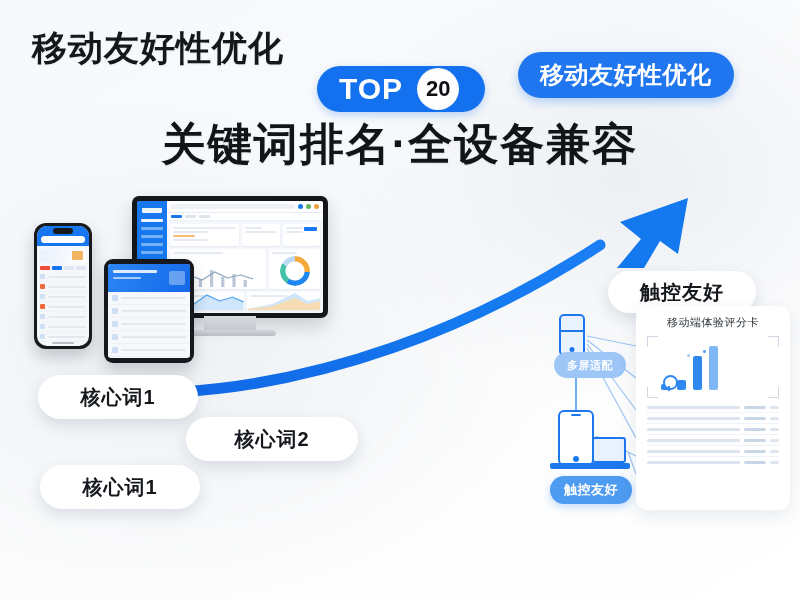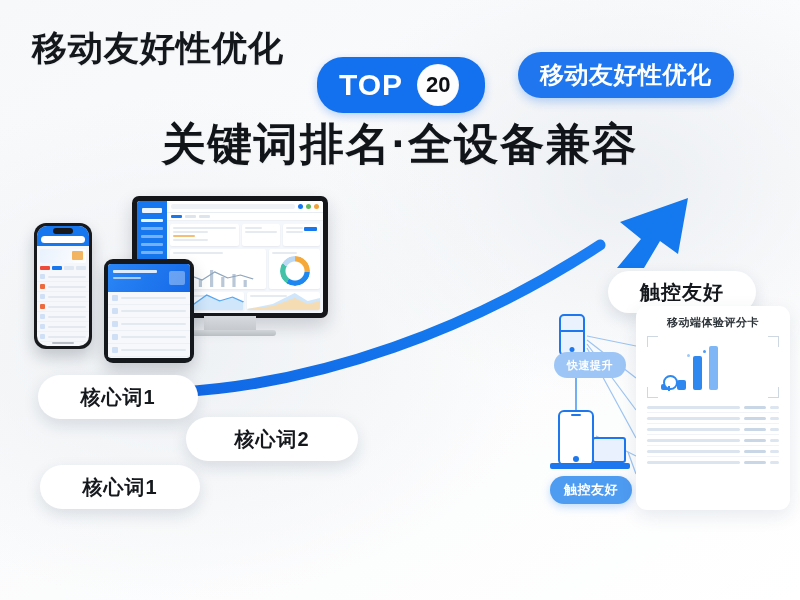--- a/index.html
+++ b/index.html
@@ -18,22 +18,22 @@
 
   
   .kicker{
     position:absolute;left:32px;top:30px;
     font-size:35px;font-weight:bold;color:#14181c;
     letter-spacing:1px;line-height:1;
     text-shadow:0 1px 2px rgba(0,0,0,.07);
     white-space:nowrap;
   }
   .topbadge{
-    position:absolute;left:317px;top:57px;
-    height:56px;min-width:168px;
+    position:absolute;left:317px;top:66px;
+    height:46px;min-width:168px;
     background:#1370ef;border-radius:26px;
     box-shadow:0 3px 9px rgba(19,112,239,.28);
     display:flex;align-items:center;
     padding:0 6px 0 22px;box-sizing:border-box;
   }
   .topbadge .tword{
     color:#ffffff;font-size:30px;font-weight:bold;letter-spacing:1px;
     line-height:1;padding-right:14px;
   }
   .topbadge .tnum{
@@ -179,21 +179,21 @@
   }
   #tag-multi{left:14px;top:46px;width:72px;height:26px;background:#9dc6f7;color:#ffffff;}
   #tag-touch{left:10px;top:170px;width:82px;height:28px;background:#4e9bf2;color:#ffffff;font-size:13px;
              box-shadow:0 3px 8px rgba(78,155,242,.35);}
 
   .scorecard{
     position:absolute;left:96px;top:0;width:154px;height:204px;
     background:#ffffff;border-radius:11px;box-shadow:0 6px 18px rgba(30,55,100,.1);
     padding:9px 11px;box-sizing:border-box;
   }
-  .sc-title{font-size:11px;font-weight:bold;color:#2b3238;text-align:center;letter-spacing:.5px;white-space:nowrap;}
+  .sc-title{font-size:11px;font-weight:normal;color:#2b3238;text-align:center;letter-spacing:.5px;white-space:nowrap;}
   .sc-chart{position:relative;height:62px;margin:6px 0 4px;}
   .sc-corner{position:absolute;width:10px;height:10px;border:1.5px solid #cfd8e2;}
   .sc-corner.tl{left:0;top:0;border-right:0;border-bottom:0;}
   .sc-corner.tr{right:0;top:0;border-left:0;border-bottom:0;}
   .sc-corner.bl{left:0;bottom:0;border-right:0;border-top:0;}
   .sc-corner.br{right:0;bottom:0;border-left:0;border-top:0;}
   .sc-bars{position:absolute;left:14px;right:14px;bottom:8px;height:48px;display:flex;align-items:flex-end;gap:7px;}
   .sc-bar{width:9px;background:#2f87f0;border-radius:2px;}
   .sc-bar.lite{background:#7fb6f5;}
   .sc-pin{position:absolute;left:16px;bottom:8px;width:11px;height:11px;border-radius:50%;border:2px solid #2f87f0;background:#fff;}
@@ -431,21 +431,21 @@
 
     <div class="devbox" id="dphone-top">
         <div class="split"></div>
       </div>
     <div class="devbox" id="dphone-big">
         <div class="nub"></div>
       </div>
     <div class="devbox" id="dlaptop"></div>
     <div id="dlaptop-base"></div>
 
-    <div class="tagpill" id="tag-multi">快速提升</div>
+    <div class="tagpill" id="tag-multi">多屏适配</div>
     <div class="tagpill" id="tag-touch">触控友好</div>
 
     <div class="scorecard">
       <div class="sc-title">移动端体验评分卡</div>
       <div class="sc-chart">
         <div class="sc-corner tl"></div>
           <div class="sc-corner tr"></div>
         <div class="sc-corner bl"></div>
           <div class="sc-corner br"></div>
         <div class="sc-speck" style="left:40px;top:18px;"></div>

